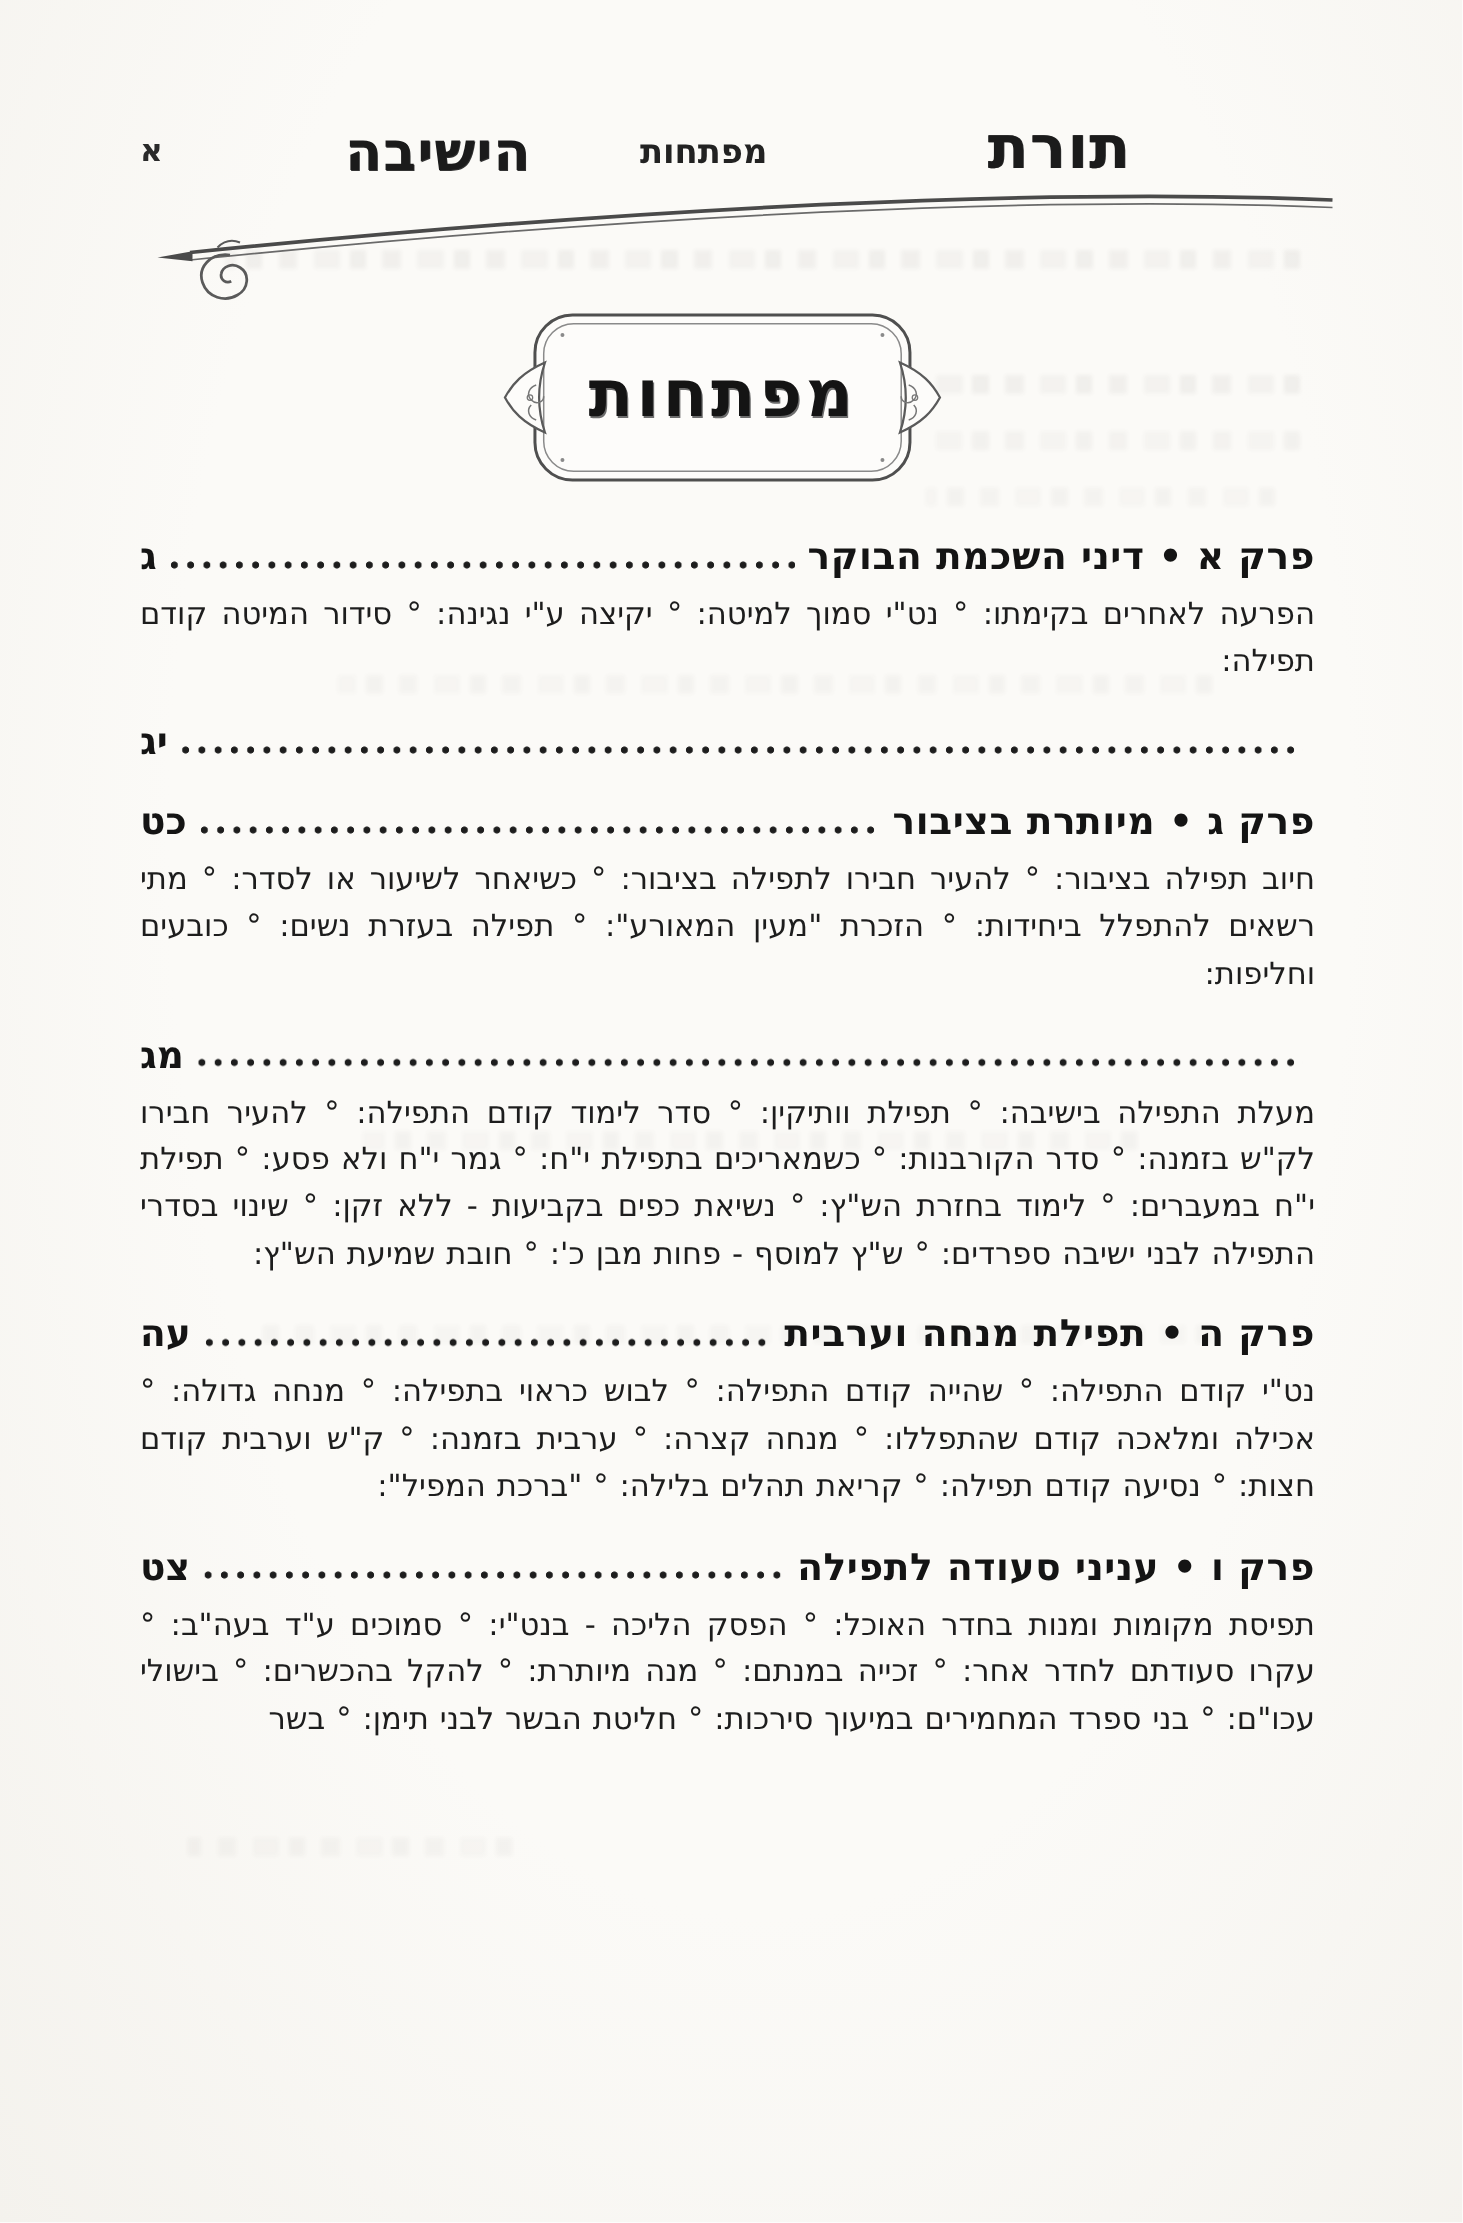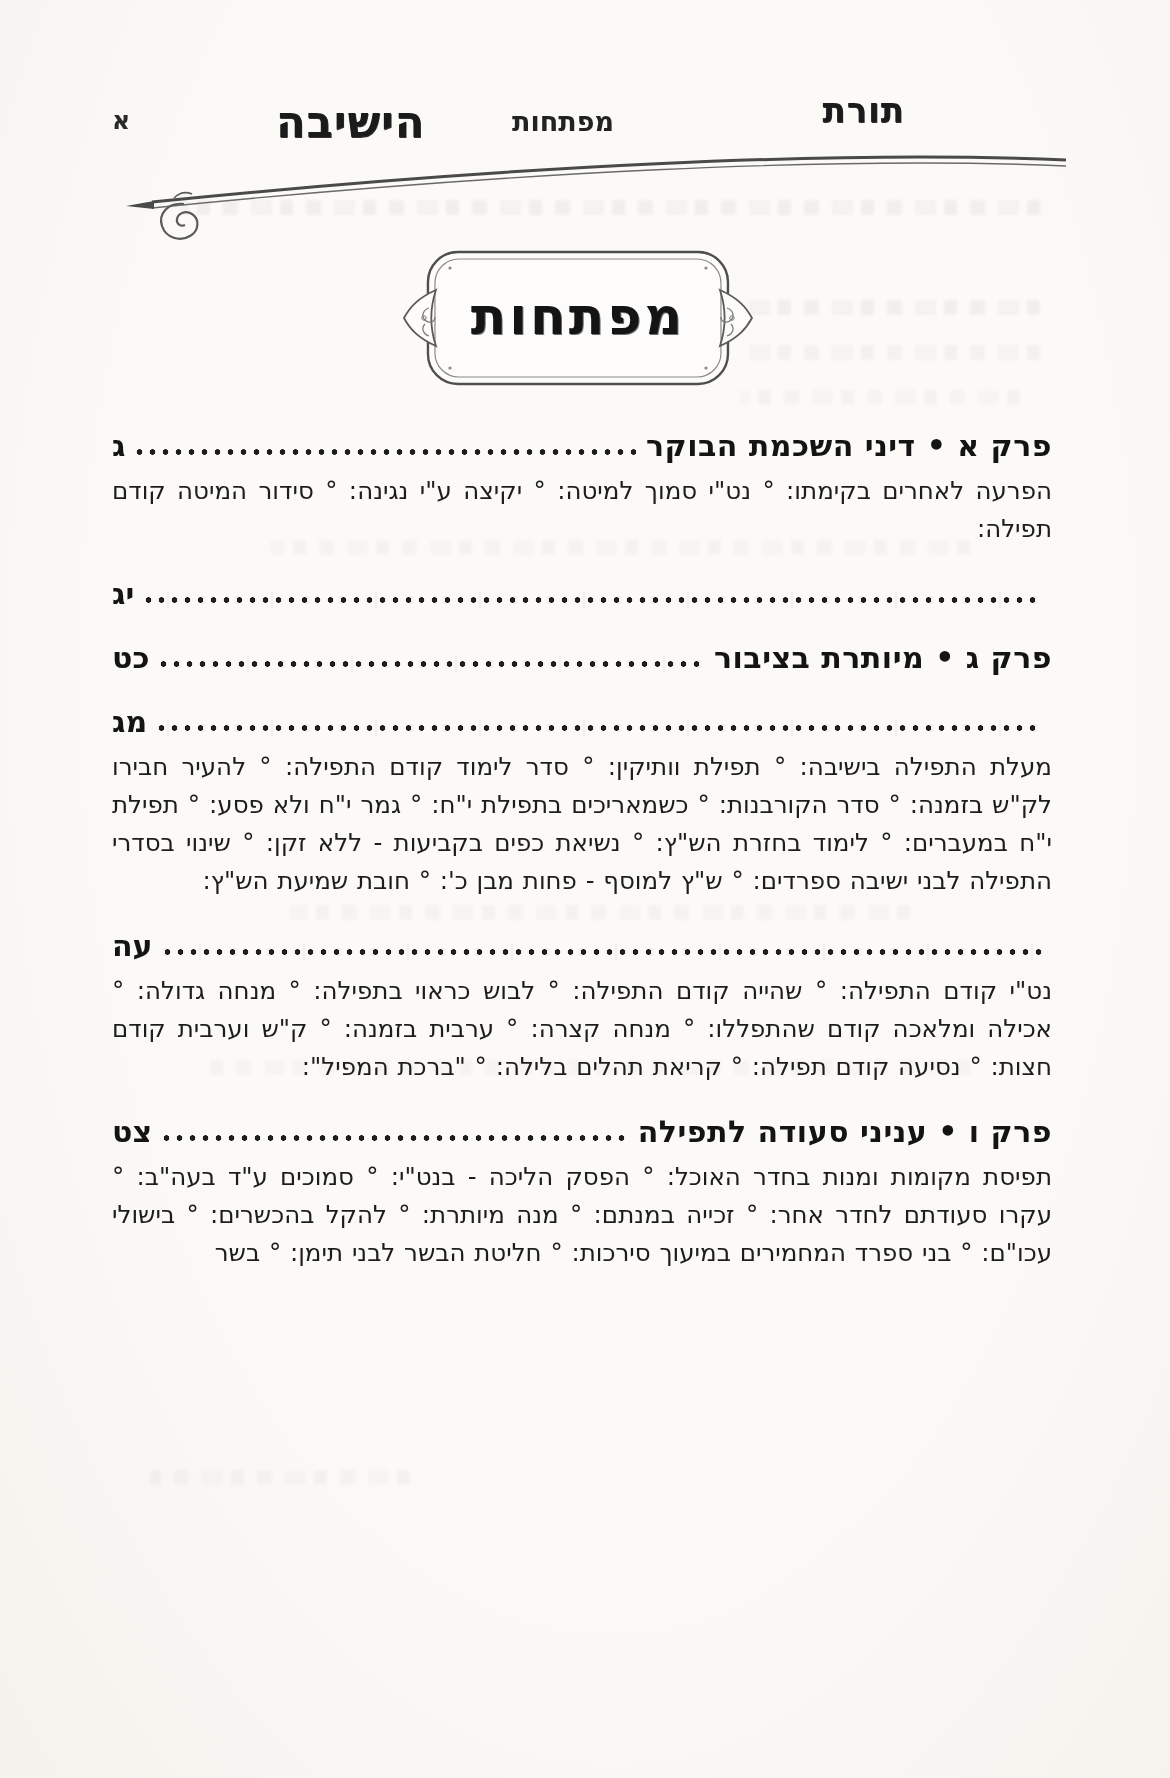--- a/index.html
+++ b/index.html
@@ -29,21 +29,21 @@
       rgba(70,64,58,0.26) 21px 42px, transparent 42px 55px,
       rgba(70,64,58,0.34) 55px 70px, transparent 70px 83px);
     border-radius: 2px;
     pointer-events: none;
   }
 
   
   .page-header { position: absolute; top: 90px; left: 0; right: 0; height: 78px; }
   .title-right {
     position: absolute; right: 265px; top: 0;
-    font-size: 34px; font-weight: 700; letter-spacing: 1px;
+    font-size: 48px; font-weight: 700; letter-spacing: 1px;
     text-shadow: 0.6px 0.6px 0 #333;
   }
   .center-word {
     position: absolute; right: 556px; top: 16px;
     font-size: 27px; font-weight: 700; color: #222;
   }
   .title-left {
     position: absolute; left: 276px; top: 7px;
     font-size: 43px; font-weight: 700; letter-spacing: 1px;
     text-shadow: 0.6px 0.6px 0 #333;
@@ -167,32 +167,34 @@
         <span class="pagenum">יג</span>
       </div>
     </section>
 
     <section class="entry">
       <div class="entry-head">
         <span class="head-text">פרק ג • מיותרת בציבור</span>
         <span class="dots"></span>
         <span class="pagenum">כט</span>
       </div>
+      <p class="topics">חיוב תפילה בציבור: ° להעיר חבירו לתפילה בציבור: ° כשיאחר לשיעור או לסדר: ° מתי רשאים להתפלל ביחידות: ° הזכרת "מעין המאורע": ° תפילה בעזרת נשים: ° כובעים וחליפות:</p>
     </section>
 
     <section class="entry">
       <div class="entry-head">
         <span class="dots"></span>
         <span class="pagenum">מג</span>
       </div>
       <p class="topics">מעלת התפילה בישיבה: ° תפילת וותיקין: ° סדר לימוד קודם התפילה: ° להעיר חבירו לק"ש בזמנה: ° סדר הקורבנות: ° כשמאריכים בתפילת י"ח: ° גמר י"ח ולא פסע: ° תפילת י"ח במעברים: ° לימוד בחזרת הש"ץ: ° נשיאת כפים בקביעות - ללא זקן: ° שינוי בסדרי התפילה לבני ישיבה ספרדים: ° ש"ץ למוסף - פחות מבן כ': ° חובת שמיעת הש"ץ:</p>
     </section>
 
     <section class="entry">
       <div class="entry-head">
+        <span class="head-text">פרק ה • תפילת מנחה וערבית</span>
         <span class="dots"></span>
         <span class="pagenum">עה</span>
       </div>
       <p class="topics">נט"י קודם התפילה: ° שהייה קודם התפילה: ° לבוש כראוי בתפילה: ° מנחה גדולה: ° אכילה ומלאכה קודם שהתפללו: ° מנחה קצרה: ° ערבית בזמנה: ° ק"ש וערבית קודם חצות: ° נסיעה קודם תפילה: ° קריאת תהלים בלילה: ° "ברכת המפיל":</p>
     </section>
 
     <section class="entry">
       <div class="entry-head">
         <span class="head-text">פרק ו • עניני סעודה לתפילה</span>
         <span class="dots"></span>

